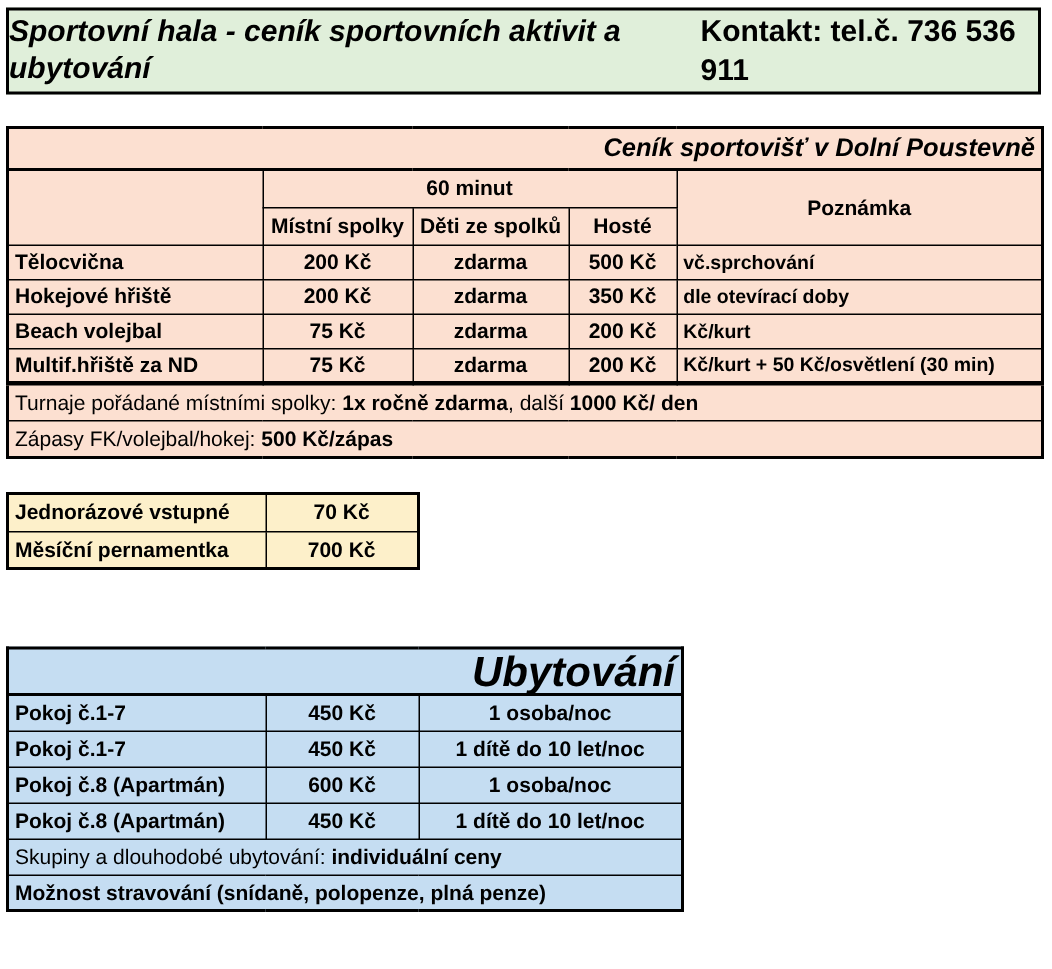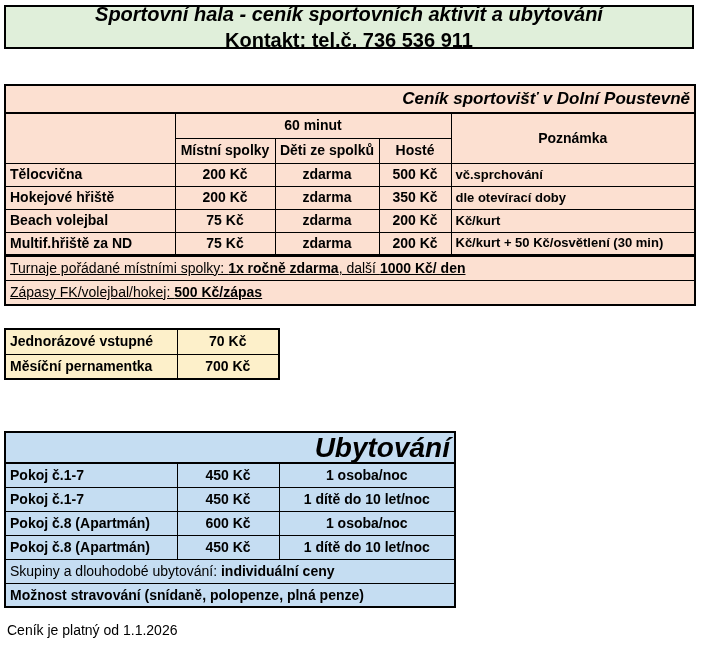--- a/index.html
+++ b/index.html
@@ -7,23 +7,23 @@
     --lodging-bg:#c5ddf2; --border-col:#000000;
   }
   *{box-sizing:border-box;}
   html,body{margin:0;padding:0;background:#fff;}
   .canvas{
     position:relative;width:701px;height:646px;background:#fff;
     font-family:"Liberation Sans",sans-serif;color:#000;overflow:hidden;
   }
   
   .header-box{
-    position:absolute;left:4px;top:5px;width:690px;height:44px;
+    position:absolute;left:4px;top:5px;width:690px;height:58px;
     background:var(--header-bg,#e0efda);border:2px solid var(--border-col,#000);
-    display:flex;flex-direction:column;justify-content:center;align-items:center;
+    display:flex;flex-direction:row;justify-content:center;align-items:center;
   }
   .main-title{font-size:20px;font-weight:bold;font-style:italic;line-height:1.25;}
   .contact-line{font-size:20px;font-weight:bold;line-height:1.3;}
 
   table{border-collapse:collapse;table-layout:fixed;position:absolute;left:4px;}
   table{border:2px solid var(--border-col,#000);}
   td{
     border:1px solid var(--border-col,#000);
     font-size:14px;font-weight:bold;line-height:1.05;
     padding:0 4px;white-space:nowrap;overflow:hidden;vertical-align:middle;
@@ -34,21 +34,21 @@
   }
   .ctr{text-align:center;}
   .lft{text-align:left;}
 
   
   .sports-table{top:84px;background:var(--sports-bg,#fce0d1);width:690px;}
   .sports-table .hdr{height:25px;text-align:center;}
   .sports-table .data td{height:23px;margin-top:16px;}
   .sports-table .note{font-size:13px;}
   .sports-table .foot td{
-    height:25px;font-weight:normal;text-align:left;font-size:14px;text-decoration:underline;
+    height:25px;font-weight:normal;text-align:left;font-size:14px;
   }
   .sports-table .thick td{border-top:3px solid var(--border-col,#000);}
 
   
   .gym-table{top:328px;background:var(--gym-bg,#fdf0ca);width:274px;}
   .gym-table .data td{height:25px;}
 
   
   .lodging-table{top:431px;background:var(--lodging-bg,#c5ddf2);width:450px;}
   .lodging-table .t-title{font-size:28px;height:30px;}
@@ -186,15 +186,14 @@
         </td>
       </tr>
       <tr class="foot">
         <td colspan="3">
           <b>Možnost stravování (snídaně, polopenze, plná penze)</b>
         </td>
       </tr>
     </tbody>
   </table>
 
-  <div class="validity">Ceník je platný od 1.1.2026</div>
 
 </div>
 
 </body></html>

